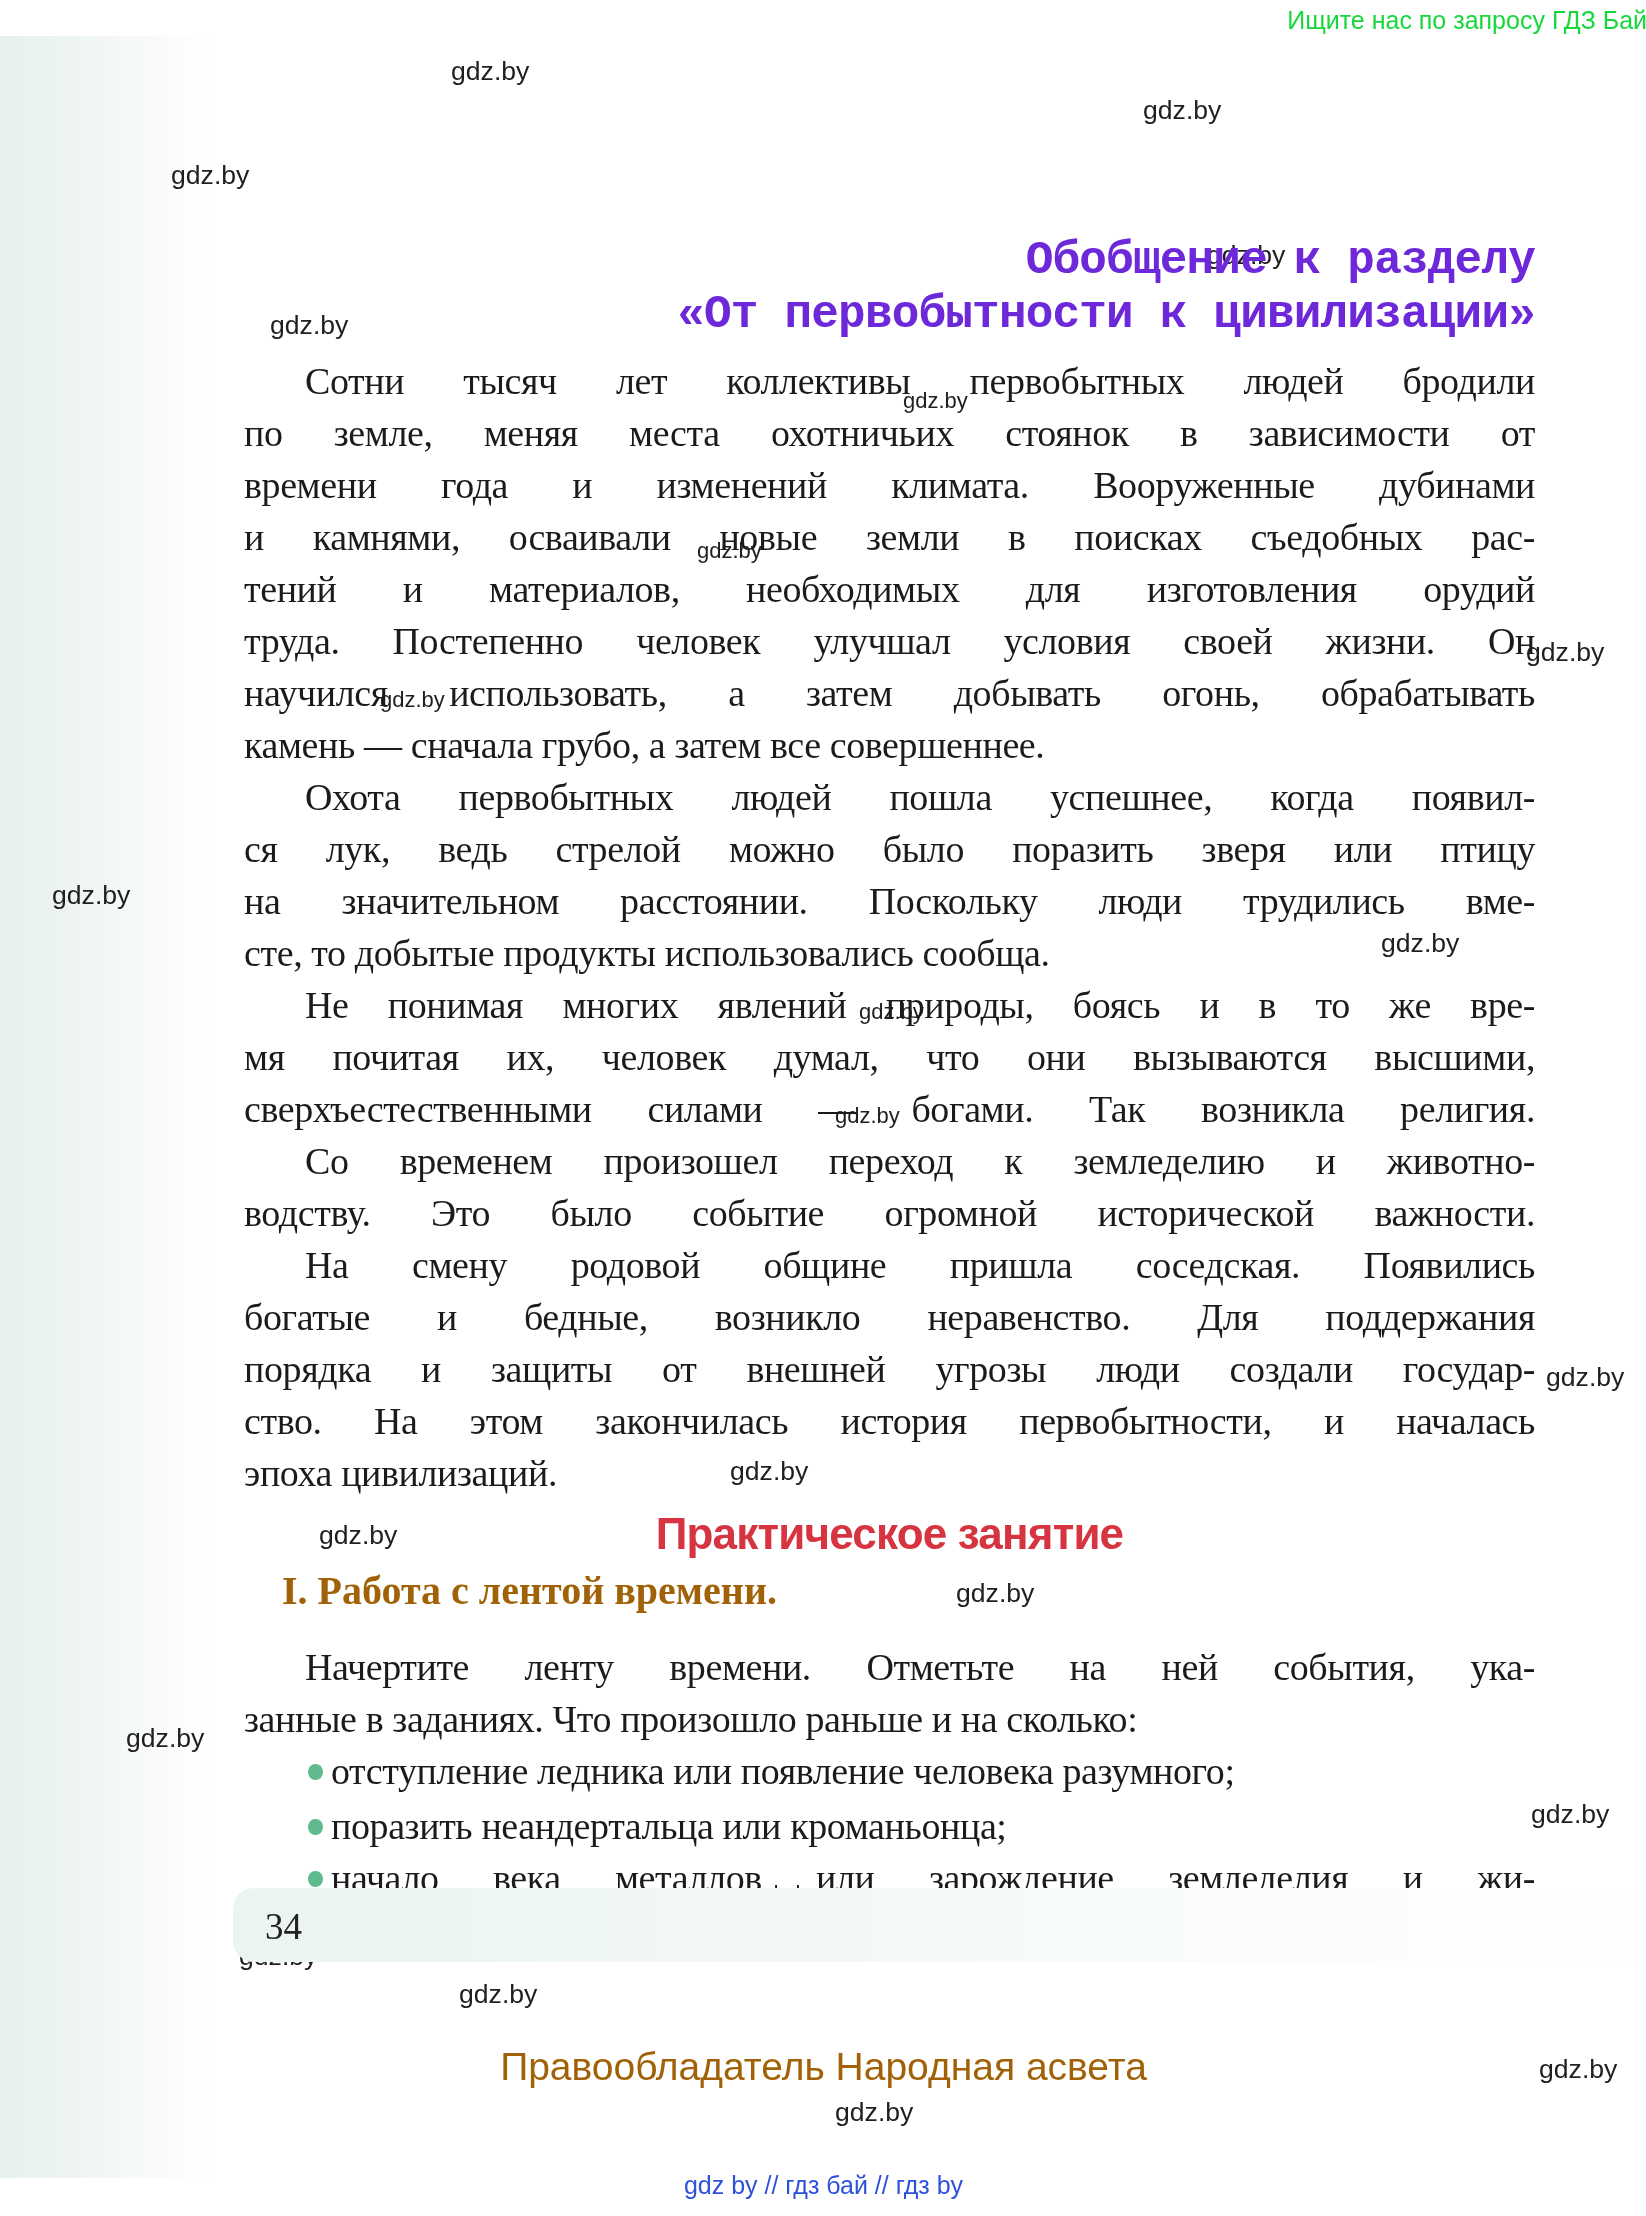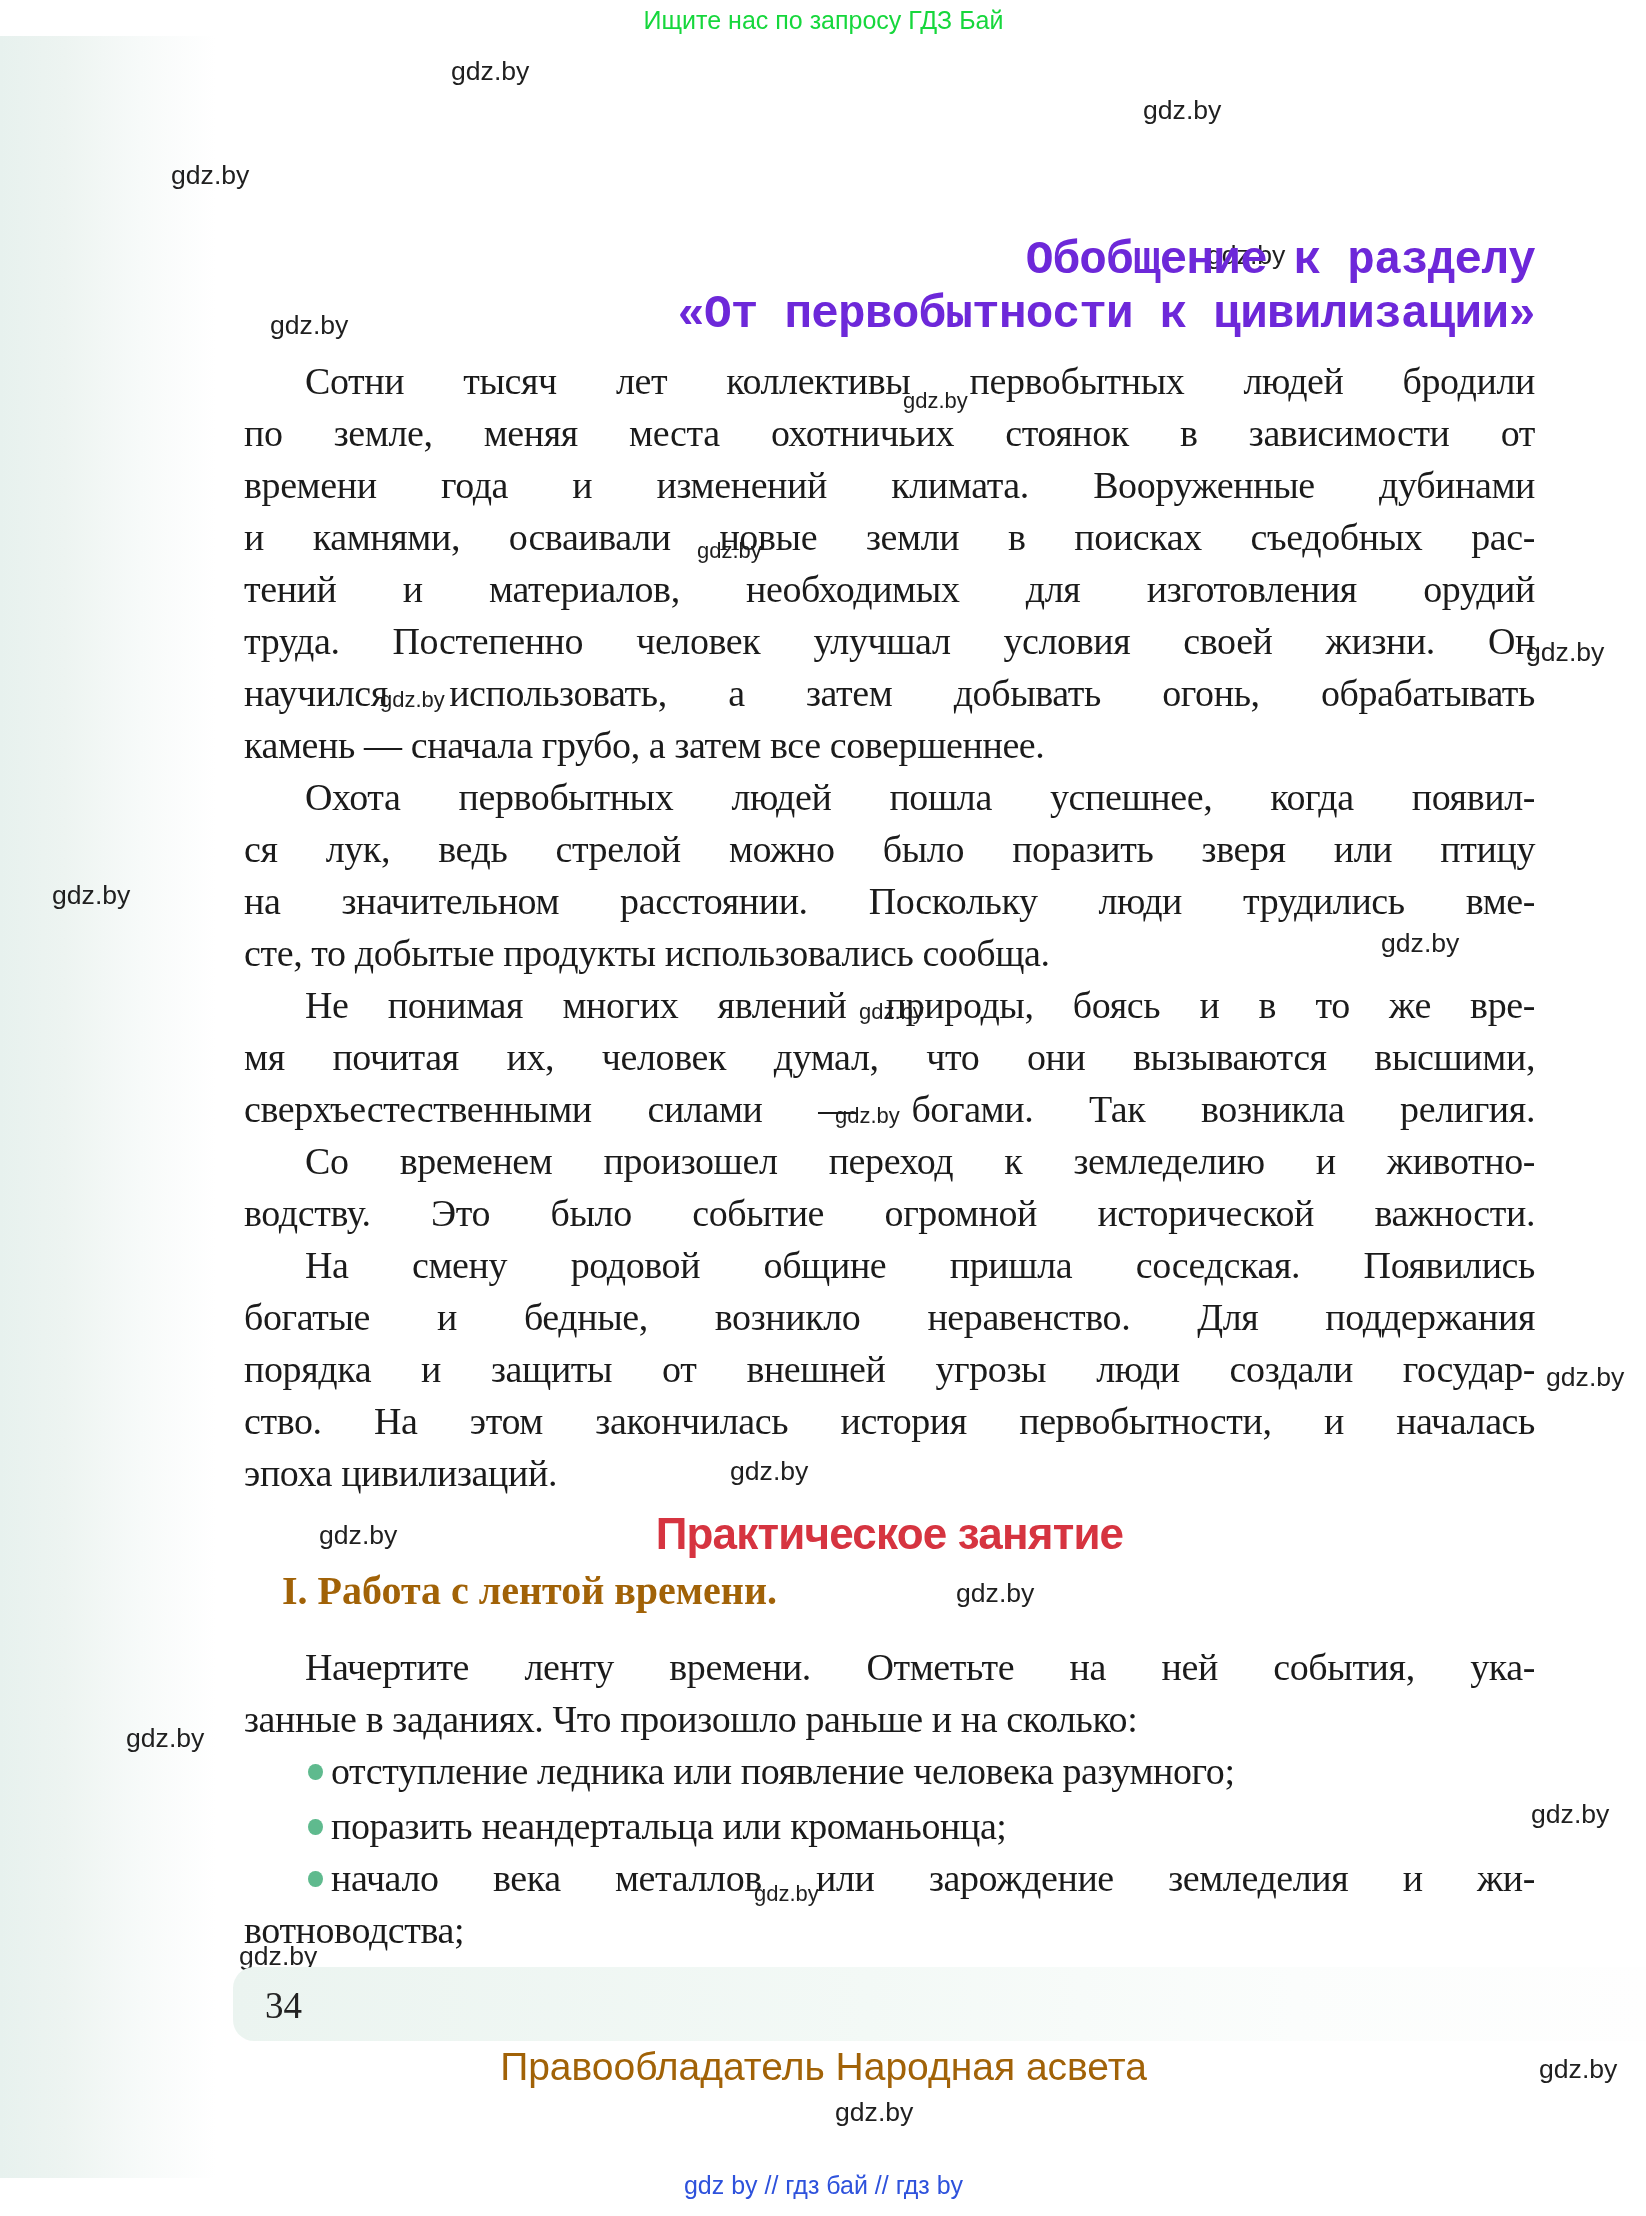--- a/index.html
+++ b/index.html
@@ -12,21 +12,21 @@
     color:#1b1b1b;
   }
   
   .left-edge{
     position:absolute;left:0;top:36px;width:216px;height:2142px;
     background:linear-gradient(90deg,#e7f1ee 0%,#edf4f1 30%,#f7faf9 65%,#ffffff 100%);
   }
   
   .banner{
     position:absolute;top:6.4px;left:0;width:100%;
-    text-align:center;
+    text-align:right;
     font-family:"Liberation Sans", sans-serif;
     font-size:25px;color:#16d73c;
   }
   .links-line{
     position:absolute;top:2171px;left:0;width:100%;
     text-align:center;
     font-family:"Liberation Sans", sans-serif;
     font-size:25px;color:#2e52dc;
   }
   
@@ -78,21 +78,21 @@
     padding-left:87px;
   }
   .bullet-line .marker{
     position:absolute;left:64px;top:18.5px;
     width:14.5px;height:16px;border-radius:50%;
     background:#5fba8e;
   }
   .bullet-line.gap{margin-top:3.2px;}
   
   .page-box{
-    position:absolute;left:233px;top:1967px;width:1414px;height:74px;
+    position:absolute;left:233px;top:1888px;width:1414px;height:74px;
     border-radius:21px 0 0 21px;
     background:linear-gradient(90deg,#ebf4f0 0%,#f3f9f6 45%,#fbfdfc 75%,#fefefe 100%);
   }
   .page-number{
     position:absolute;left:32px;top:0;height:74px;line-height:77px;
     font-family:"Liberation Serif", serif;
     font-size:37px;color:#222222;
   }
   .copyright{
     position:absolute;top:2045px;left:0;width:100%;

